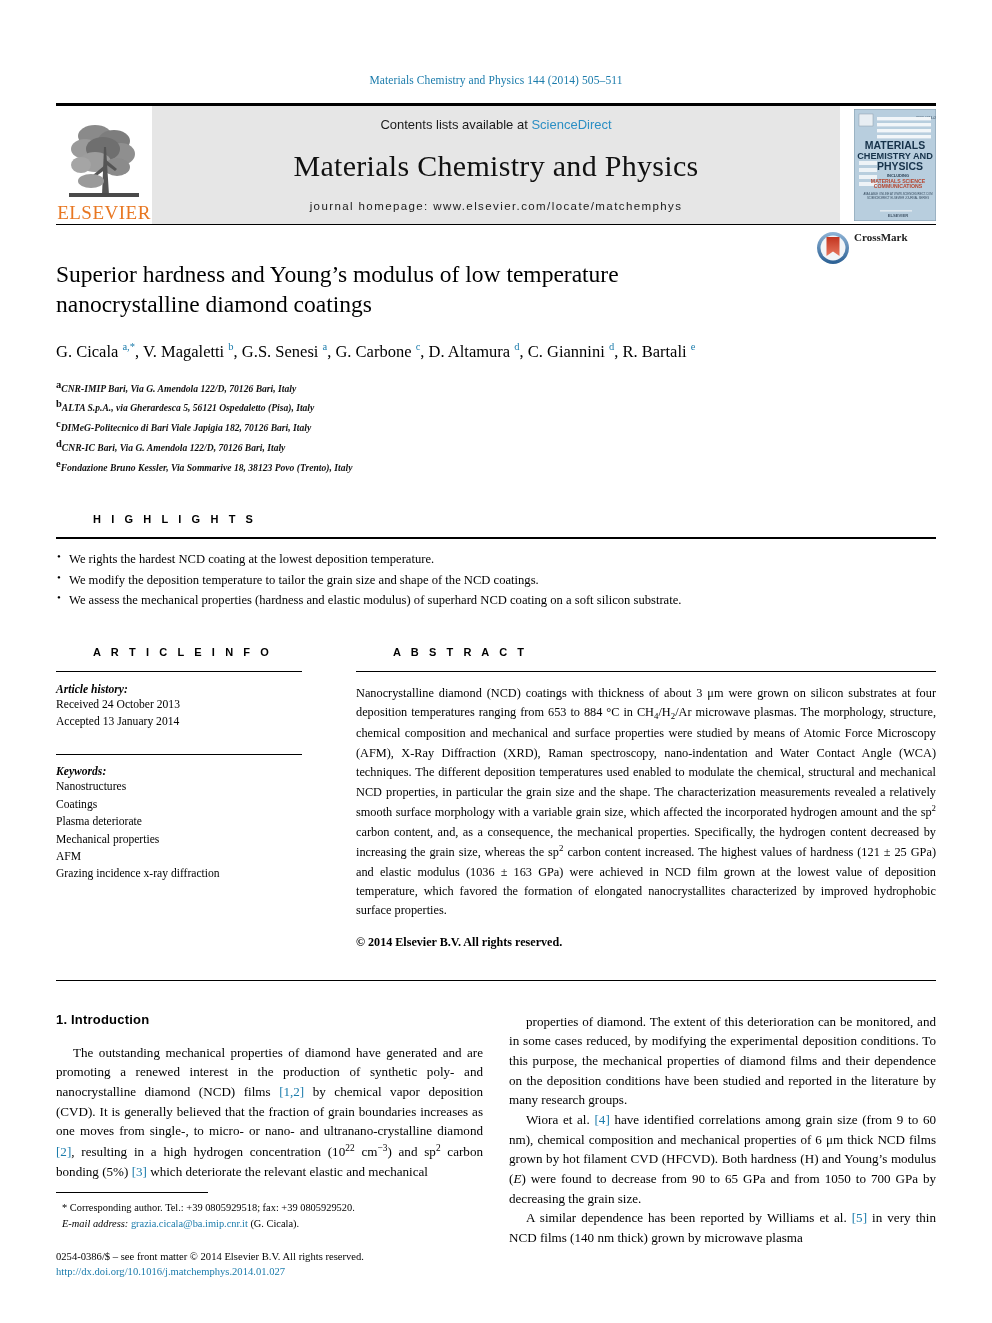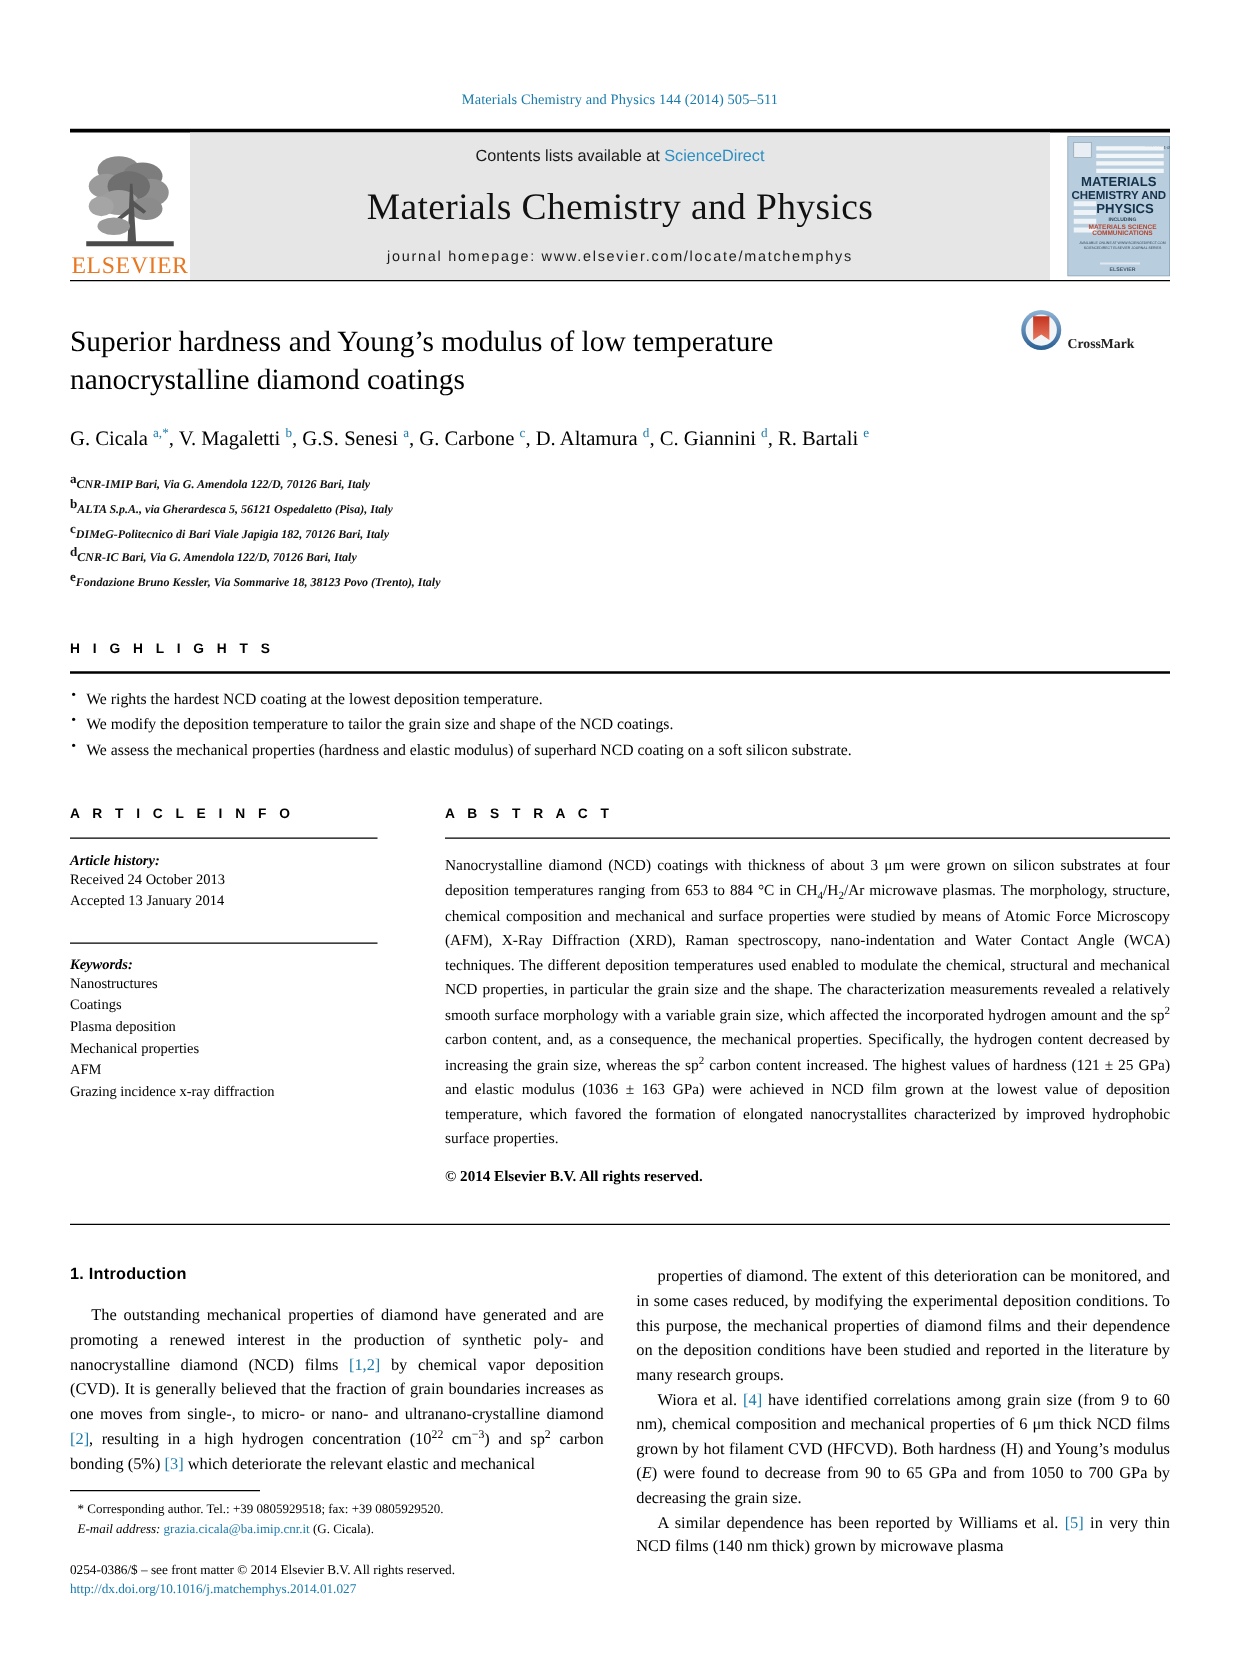--- a/index.html
+++ b/index.html
@@ -101,24 +101,24 @@
   
   .title-block {
     border-top: 1px solid #000;
     margin-top: 0;
     padding-top: 34px;
     position: relative;
   }
   .crossmark {
     position: absolute;
     right: 0;
-    top: 22px;
+    top: 6px;
     width: 120px;
     display: flex;
-    align-items: flex-end;
+    align-items: flex-start;
     gap: 4px;
   }
   .crossmark-label {
     font-family: "Liberation Serif", serif;
     font-size: 11px;
     font-weight: bold;
     color: #222;
   }
   h1.article-title {
     font-family: "Liberation Serif", serif;
@@ -160,20 +160,21 @@
     font-style: normal;
   }
 
   
   .section-head {
     font-family: "Liberation Sans", sans-serif;
     font-weight: bold;
     font-size: 11px;
     letter-spacing: 3.6px;
     color: #000;
+    margin-left: 37px;
   }
   .highlights {
     margin-top: 38px;
   }
   .rule-thin { border-top: 1px solid #000; }
   .rule-thick { border-top: 2px solid #000; }
   .highlights .rule-thick { margin-top: 12px; }
   .hl-list {
     margin: 0;
     padding: 10px 0 0 0;
@@ -423,21 +424,21 @@
       <div class="hist-block">
         <div class="hist-title">Article history:</div>
         <div class="hist-line">Received 24 October 2013</div>
         <div class="hist-line">Accepted 13 January 2014</div>
       </div>
       <div class="rule-thin"></div>
       <div class="kw-block">
         <div class="kw-title">Keywords:</div>
         <div class="kw-item">Nanostructures</div>
         <div class="kw-item">Coatings</div>
-        <div class="kw-item">Plasma deposition</div>
+        <div class="kw-item">Plasma deteriorate</div>
         <div class="kw-item">Mechanical properties</div>
         <div class="kw-item">AFM</div>
         <div class="kw-item">Grazing incidence x-ray diffraction</div>
       </div>
     </div>
 
     <div class="col-abstract">
       <div class="section-head">A B S T R A C T</div>
       <div class="rule-thin"></div>
       <div class="abstract-body">Nanocrystalline diamond (NCD) coatings with thickness of about 3 μm were grown on silicon substrates at four deposition temperatures ranging from 653 to 884 °C in CH<sub class="num">4</sub>/H<sub class="num">2</sub>/Ar microwave plasmas. The morphology, structure, chemical composition and mechanical and surface properties were studied by means of Atomic Force Microscopy (AFM), X-Ray Diffraction (XRD), Raman spectroscopy, nano-indentation and Water Contact Angle (WCA) techniques. The different deposition temperatures used enabled to modulate the chemical, structural and mechanical NCD properties, in particular the grain size and the shape. The characterization measurements revealed a relatively smooth surface morphology with a variable grain size, which affected the incorporated hydrogen amount and the sp<sup class="num">2</sup> carbon content, and, as a consequence, the mechanical properties. Specifically, the hydrogen content decreased by increasing the grain size, whereas the sp<sup class="num">2</sup> carbon content increased. The highest values of hardness (121 ± 25 GPa) and elastic modulus (1036 ± 163 GPa) were achieved in NCD film grown at the lowest value of deposition temperature, which favored the formation of elongated nanocrystallites characterized by improved hydrophobic surface properties.</div>

